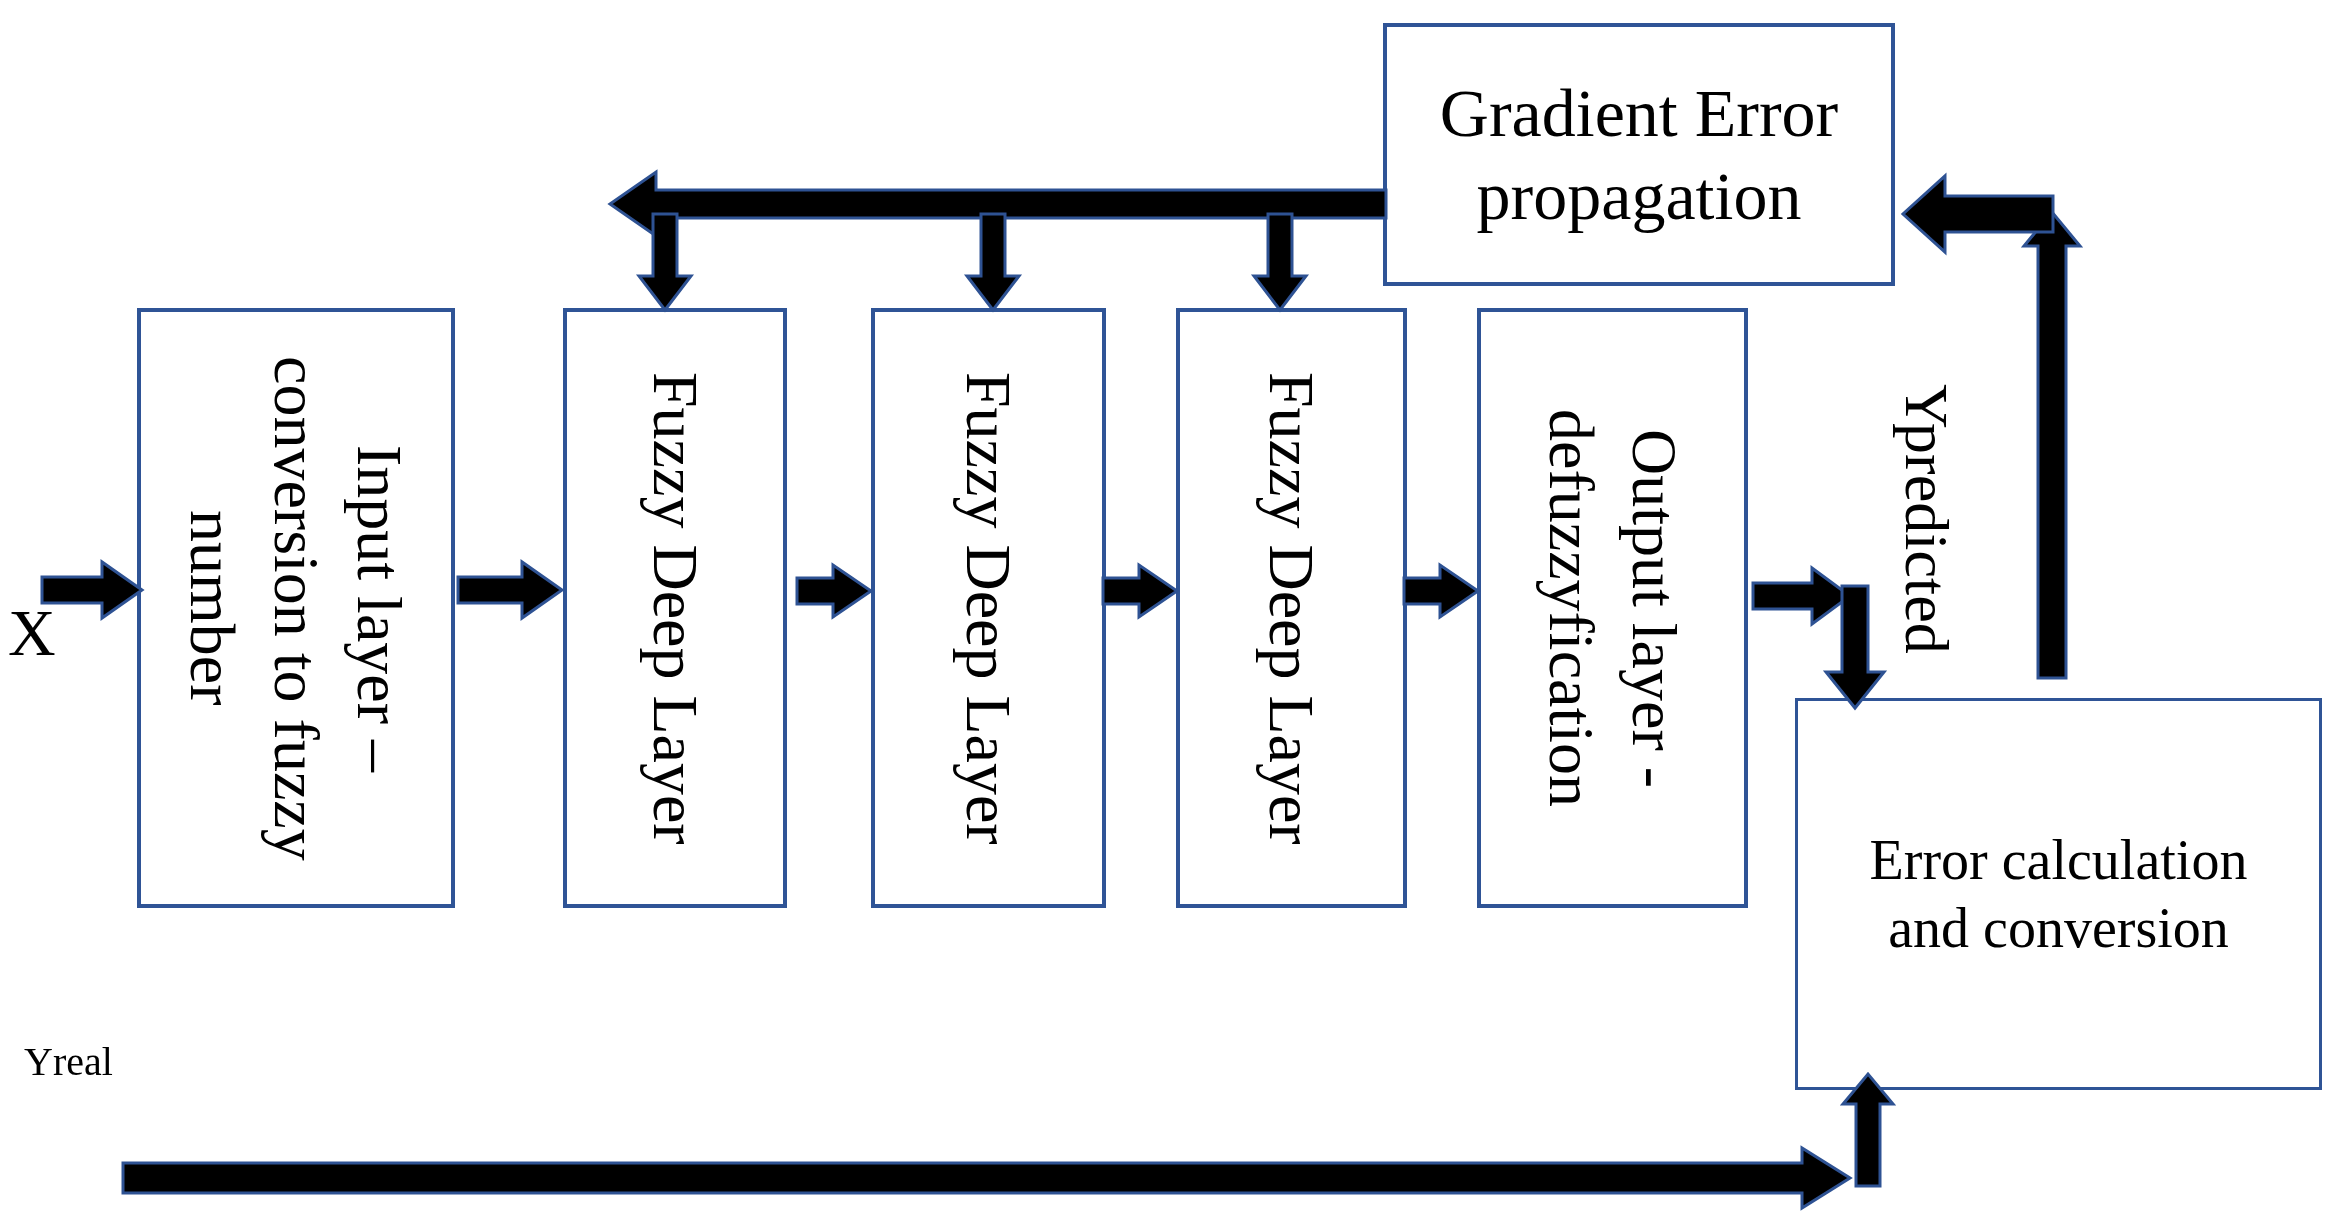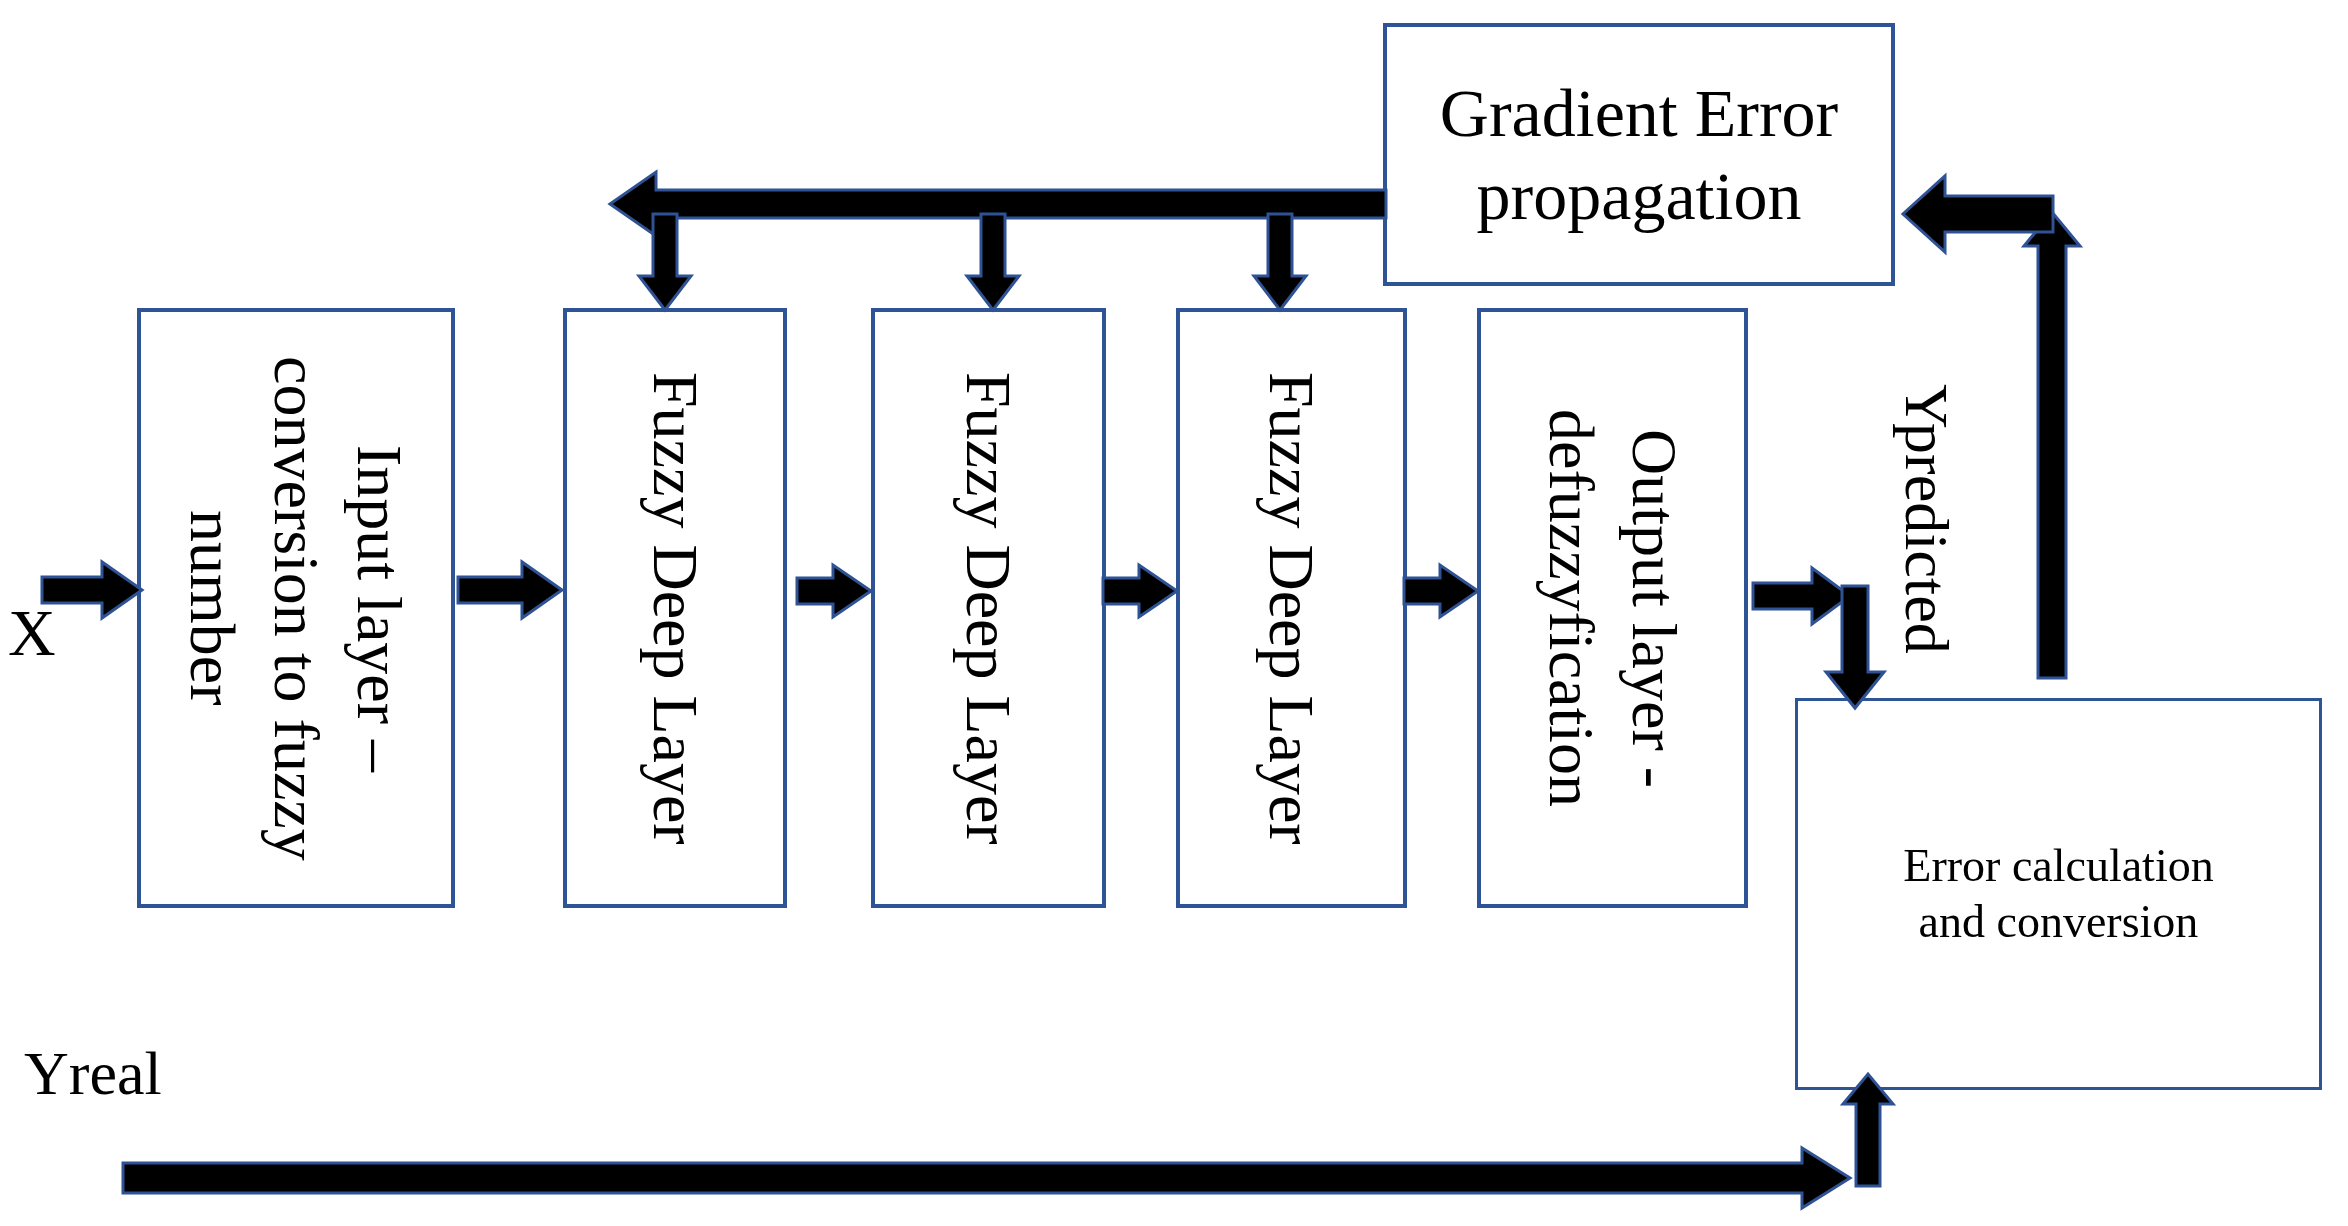--- a/index.html
+++ b/index.html
@@ -14,21 +14,21 @@
   .box{
     position:absolute;
     border:4px solid #2F5496;
     background:#ffffff;
     box-sizing:border-box;
     display:flex;align-items:center;justify-content:center;
   }
   .htext{
     white-space:pre-line;
     text-align:center;
-    font-size:46px;
+    font-size:56px;
     line-height:1.22;
   }
   .vtext{
     writing-mode:vertical-rl;
     text-orientation:mixed;
     white-space:pre-line;
     text-align:center;
     font-size:64px;
     line-height:1.3;
   }
@@ -87,21 +87,21 @@
 propagation</span>
   </div>
 
   <div class="box" style="left:1795px;top:698px;width:527px;height:392px;border-width:3px;">
     <span class="htext">Error calculation
 and conversion</span>
   </div>
 
   <span class="label" style="left:8px;top:600px;font-size:66px;">X</span>
 
-  <span class="label" style="left:24px;top:1042px;font-size:62px;">Yreal</span>
+  <span class="label" style="left:24px;top:1042px;font-size:40px;">Yreal</span>
 
   <span class="vlabel" style="left:1896px;top:384px;">Ypredicted</span>
 
   <svg class="arrow" style="left:42px;top:560px;" width="100" height="60">
     <polygon points="0,17 60,17 60,2 100,30 60,58 60,43 0,43"></polygon>
   </svg>
 
   <svg class="arrow" style="left:458px;top:560px;" width="104" height="60">
     <polygon points="0,17 64,17 64,2 104,30 64,58 64,43 0,43"></polygon>
   </svg>

